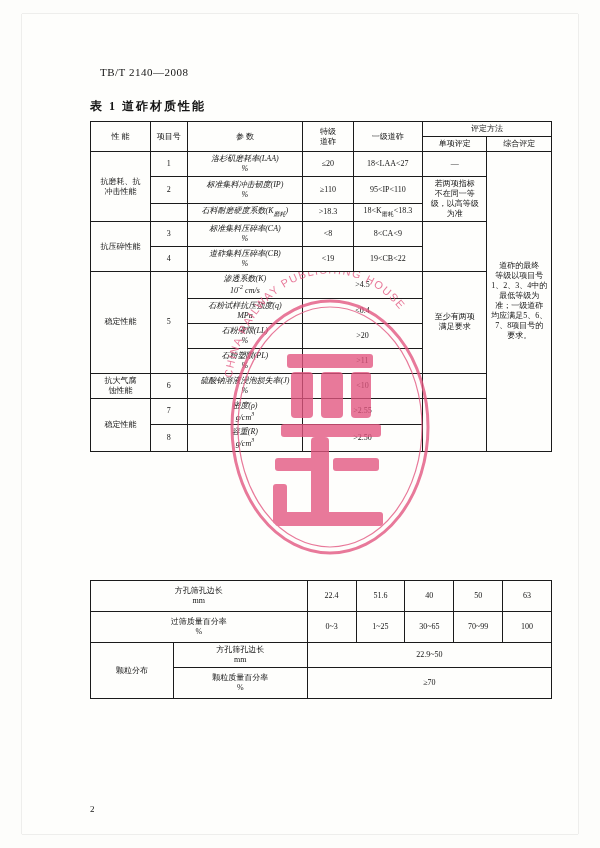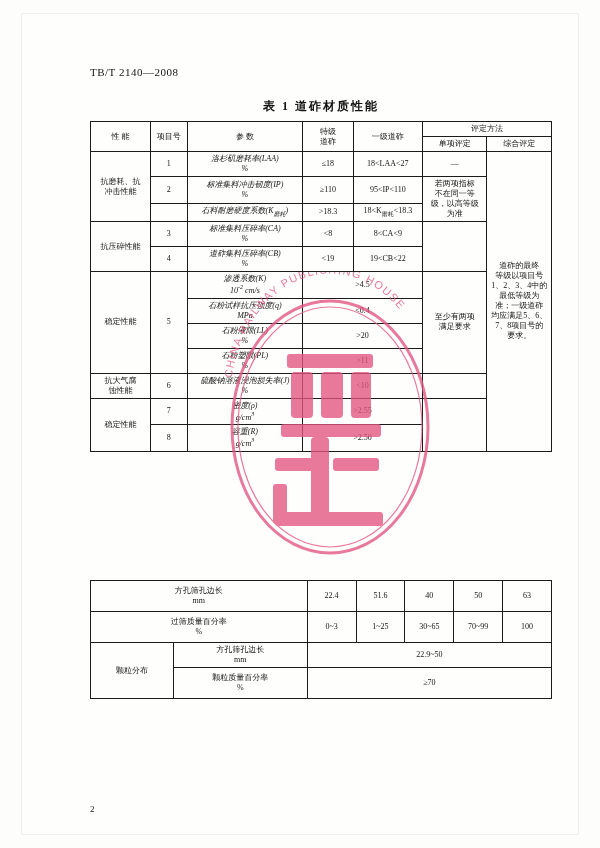--- a/index.html
+++ b/index.html
@@ -21,27 +21,26 @@
     position: absolute;
     left: 22px;
     top: 14px;
     width: 556px;
     height: 820px;
     background: #fefefc;
     box-shadow: 0 0 1px rgba(0,0,0,0.35);
   }
   .header {
     position: absolute;
-    left: 68px;
+    left: 78px;
     top: 52px;
     font-size: 11px;
     letter-spacing: 0.5px;
   }
   .tbl-title {
-    text-align: center;
     font-size: 12px;
     font-weight: bold;
     letter-spacing: 2px;
   }
   .t1-wrap {
     position: absolute;
     left: 68px;
     top: 84px;
     width: 462px;
   }
@@ -128,21 +127,21 @@
           </tr>
           <tr>
             <td>单项评定</td>
             <td>综合评定</td>
           </tr>
 
           <tr>
             <td rowspan="3">抗磨耗、抗<br>冲击性能</td>
             <td>1</td>
             <td class="sml">洛杉矶磨耗率(LAA)<br>%</td>
-            <td>≤18</td>
+            <td>≤20</td>
             <td>18&lt;LAA&lt;27</td>
             <td>—</td>
             <td rowspan="13">
               道砟的最终<br>等级以项目号<br>1、2、3、4中的<br>最低等级为<br>准；一级道砟<br>均应满足5、6、<br>7、8项目号的<br>要求。
             </td>
           </tr>
           <tr>
             <td>2</td>
             <td class="sml">标准集料冲击韧度(IP)<br>%</td>
             <td>≥110</td>

